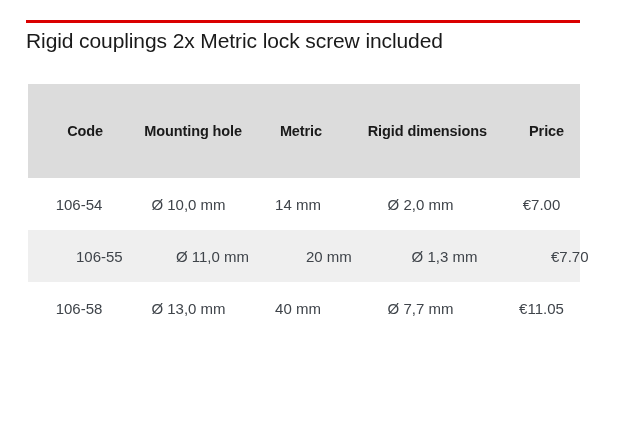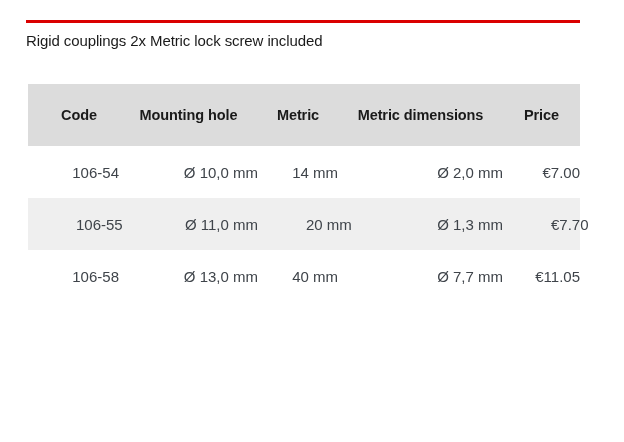--- a/index.html
+++ b/index.html
@@ -20,21 +20,21 @@
     left: 26px;
     top: 20px;
     width: 554px;
     height: 3px;
     background: var(--accent, #da0000);
   }
   .page-title {
     position: absolute;
     left: 26px;
     top: 31px;
-    font-size: 15px;
+    font-size: 21px;
     line-height: 20px;
     color: var(--heading-text, #1a1a1a);
     letter-spacing: -0.1px;
     white-space: nowrap;
   }
   table.products {
     position: absolute;
     left: 28px;
     top: 84px;
     width: 552px;
@@ -42,33 +42,33 @@
     table-layout: fixed;
   }
   table.products col.c1 { width: 91px; }
   table.products col.c2 { width: 139px; }
   table.products col.c3 { width: 80px; }
   table.products col.c4 { width: 165px; }
   table.products col.c5 { width: 77px; }
   table.products th {
     background: var(--header-bg, #dcdcdc);
     height: 62px;
-    padding: 0;
-    text-align: center;
+    padding: 16px;
+    text-align: right;
     vertical-align: middle;
     font-size: 14.5px;
     font-weight: bold;
     color: var(--heading-text, #1a1a1a);
     letter-spacing: -0.1px;
     white-space: nowrap;
   }
   table.products td {
     height: 52px;
     padding: 0;
-    text-align: right;
+    text-align: center;
     vertical-align: middle;
     font-size: 15px;
     font-weight: normal;
     color: var(--row-text, #3f444a);
     white-space: nowrap;
   }
   table.products th:first-child,
   table.products td:first-child {
     padding-left: 11px;
   }
@@ -92,21 +92,21 @@
         <col class="c2">
         <col class="c3">
         <col class="c4">
         <col class="c5">
     </colgroup>
     <thead>
       <tr>
         <th>Code</th>
         <th>Mounting hole</th>
         <th>Metric</th>
-        <th>Metric dimensions</th>
+        <th>Rigid dimensions</th>
         <th>Price</th>
       </tr>
     </thead>
     <tbody>
       <tr>
         <td>106-54</td>
         <td>Ø 10,0 mm</td>
         <td>14 mm</td>
         <td>Ø 2,0 mm</td>
         <td>€7.00</td>

